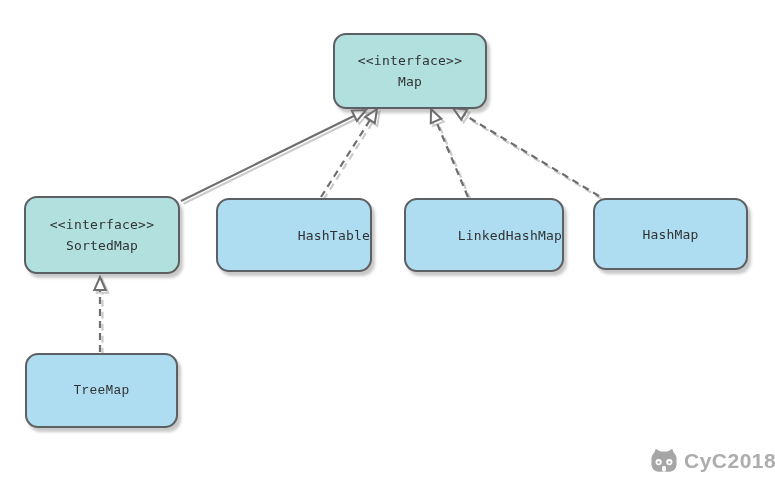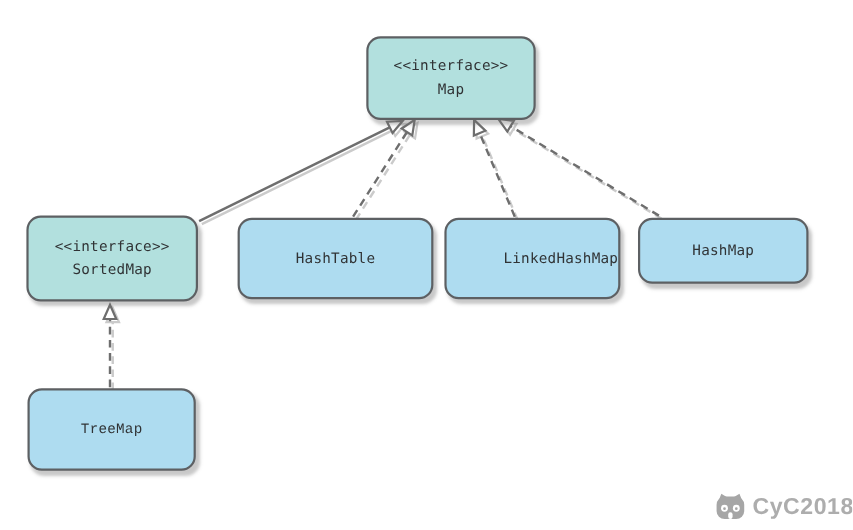--- a/index.html
+++ b/index.html
@@ -79,31 +79,31 @@
   <div class="node" style="left: 333px; top: 33px; width: 154px; height: 76px; background: rgb(178, 224, 222);">
     <span class="stereotype">&lt;&lt;interface&gt;&gt;</span>
     <span class="name">Map</span>
   </div>
 
   <div class="node" style="left: 24px; top: 196px; width: 156px; height: 78px; background: rgb(178, 224, 222);">
     <span class="stereotype">&lt;&lt;interface&gt;&gt;</span>
     <span class="name">SortedMap</span>
   </div>
 
-  <div class="node" style="left: 216px; top: 198px; width: 178px; height: 74px; background: rgb(174, 220, 240);">
+  <div class="node" style="left: 216px; top: 198px; width: 156px; height: 74px; background: rgb(174, 220, 240); align-items: flex-end;">
 
     <span class="name">HashTable</span>
   </div>
 
   <div class="node" style="left: 404px; top: 198px; width: 160px; height: 74px; background: rgb(174, 220, 240); align-items: flex-end;">
 
     <span class="name">LinkedHashMap</span>
   </div>
 
-  <div class="node" style="left: 580px; top: 198px; width: 155px; height: 60px; background: rgb(174, 220, 240);">
+  <div class="node" style="left: 593px; top: 198px; width: 155px; height: 72px; background: rgb(174, 220, 240);">
 
     <span class="name">HashMap</span>
   </div>
 
   <div class="node" style="left: 25px; top: 353px; width: 153px; height: 75px; background: rgb(174, 220, 240); font-family: Liberation Mono, monospace;">
 
     <span class="name">TreeMap</span>
   </div>
 
   <div class="watermark">

